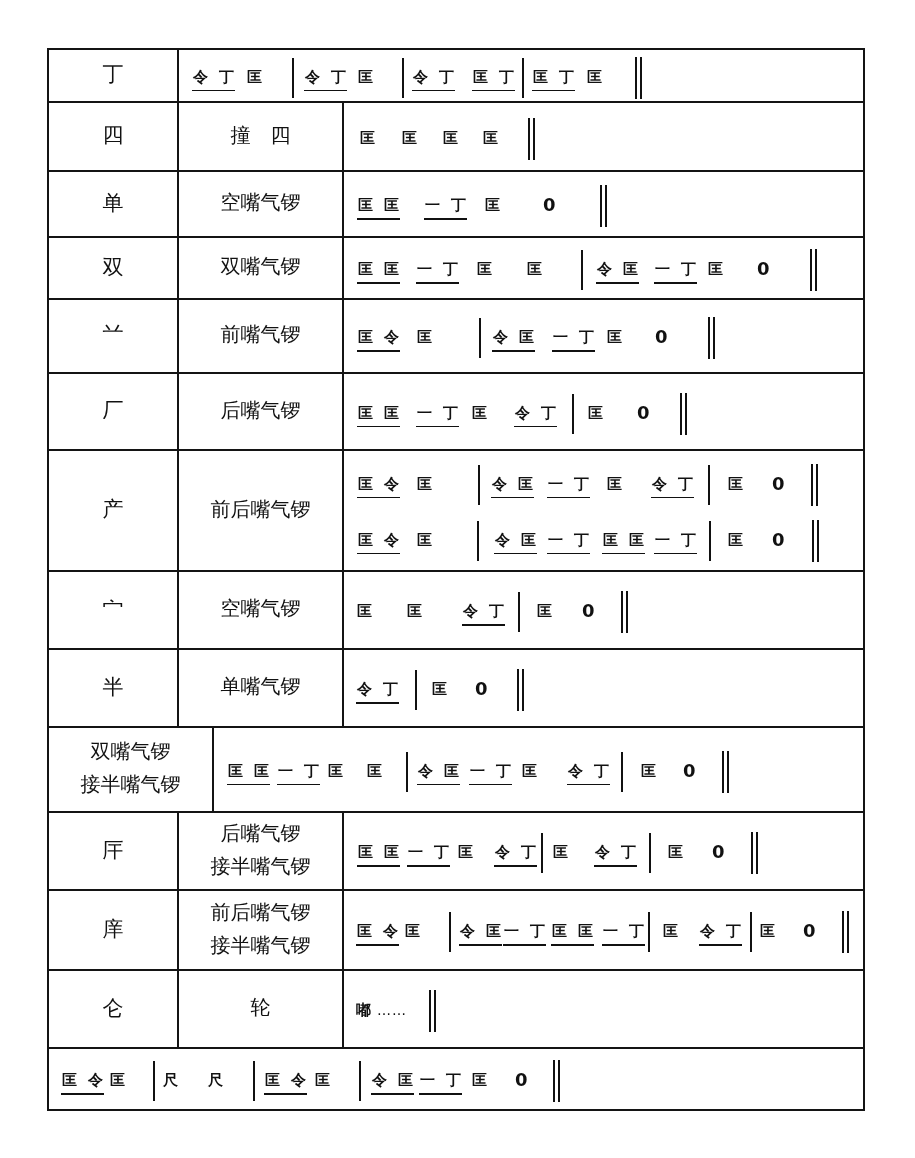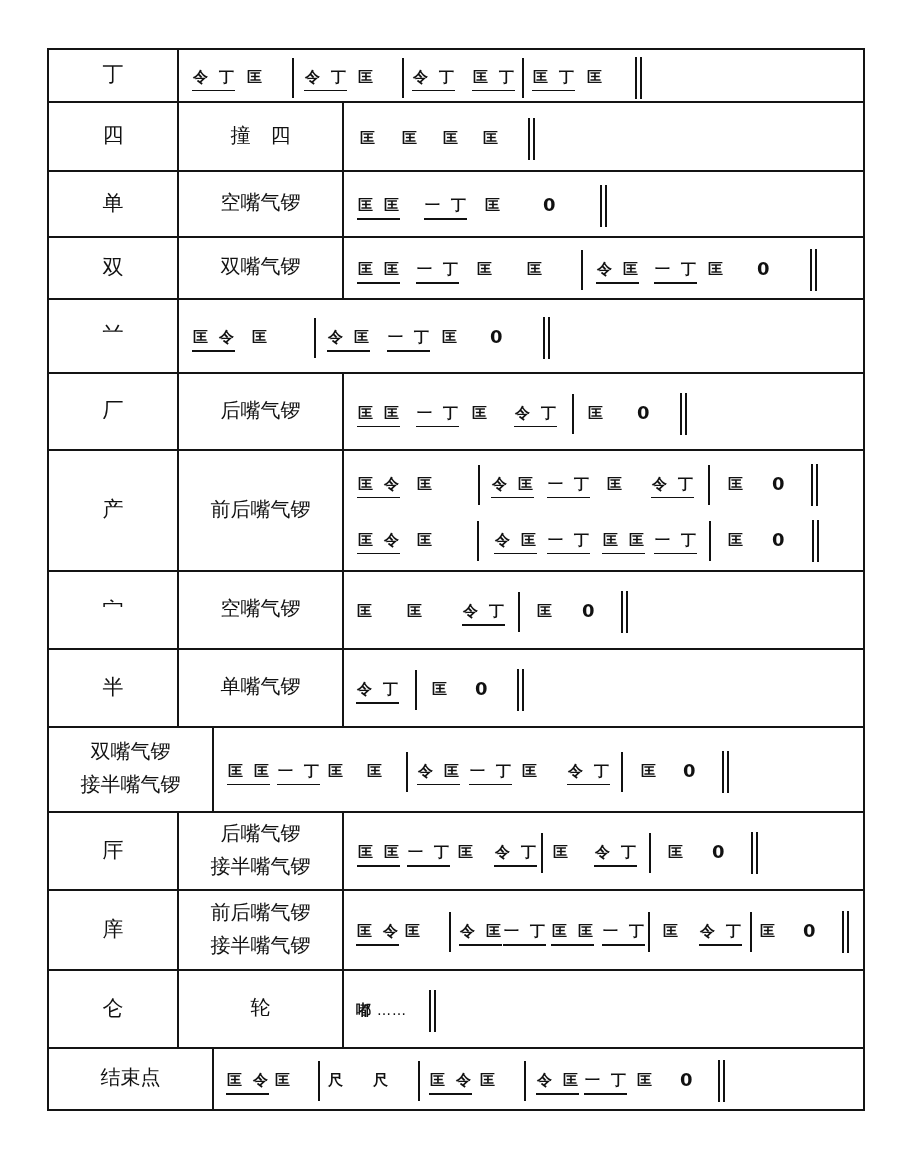--- a/index.html
+++ b/index.html
@@ -127,20 +127,23 @@
           <span class="tok note" style="left: 363px;">匡</span>
           <span class="tok rest" style="left: 412px;">0</span>
           <span class="dbar" style="left: 465px;"></span>
         </div>
       </div>
   </div>
 
   <div class="row" style="height:74px">
     <div class="cell c-sym">
         <span>䒑</span>
+      </div>
+    <div class="cell c-name">
+        <span>前嘴气锣</span>
       </div>
     <div class="cell c-nota">
         <div class="nota-line single">
           <span class="tok note u" style="left: 13px;">匡令</span>
           <span class="tok note" style="left: 72px;">匡</span>
           <span class="bar" style="left: 135px;"></span>
           <span class="tok note u" style="left: 148px;">令匡</span>
           <span class="tok note u" style="left: 208px;">一丁</span>
           <span class="tok note" style="left: 262px;">匡</span>
           <span class="tok rest" style="left: 310px;">0</span>
@@ -332,23 +335,20 @@
     <div class="cell c-nota">
         <div class="nota-line single">
           <span class="tok roll" style="left: 11px;">嘟</span>
           <span class="tok dots" style="left: 32px;">……</span>
           <span class="dbar" style="left: 84px;"></span>
         </div>
       </div>
   </div>
 
   <div class="row" style="height:60px">
-    <div class="cell c-name">
-        <span>结束点</span>
-      </div>
     <div class="cell c-nota">
         <div class="nota-line single">
           <span class="tok note u" style="left: 12px;">匡令</span>
           <span class="tok note" style="left: 60px;">匡</span>
           <span class="bar" style="left: 104px;"></span>
           <span class="tok note" style="left: 113px;">尺</span>
           <span class="tok note" style="left: 158px;">尺</span>
           <span class="bar" style="left: 204px;"></span>
           <span class="tok note u" style="left: 215px;">匡令</span>
           <span class="tok note" style="left: 265px;">匡</span>

